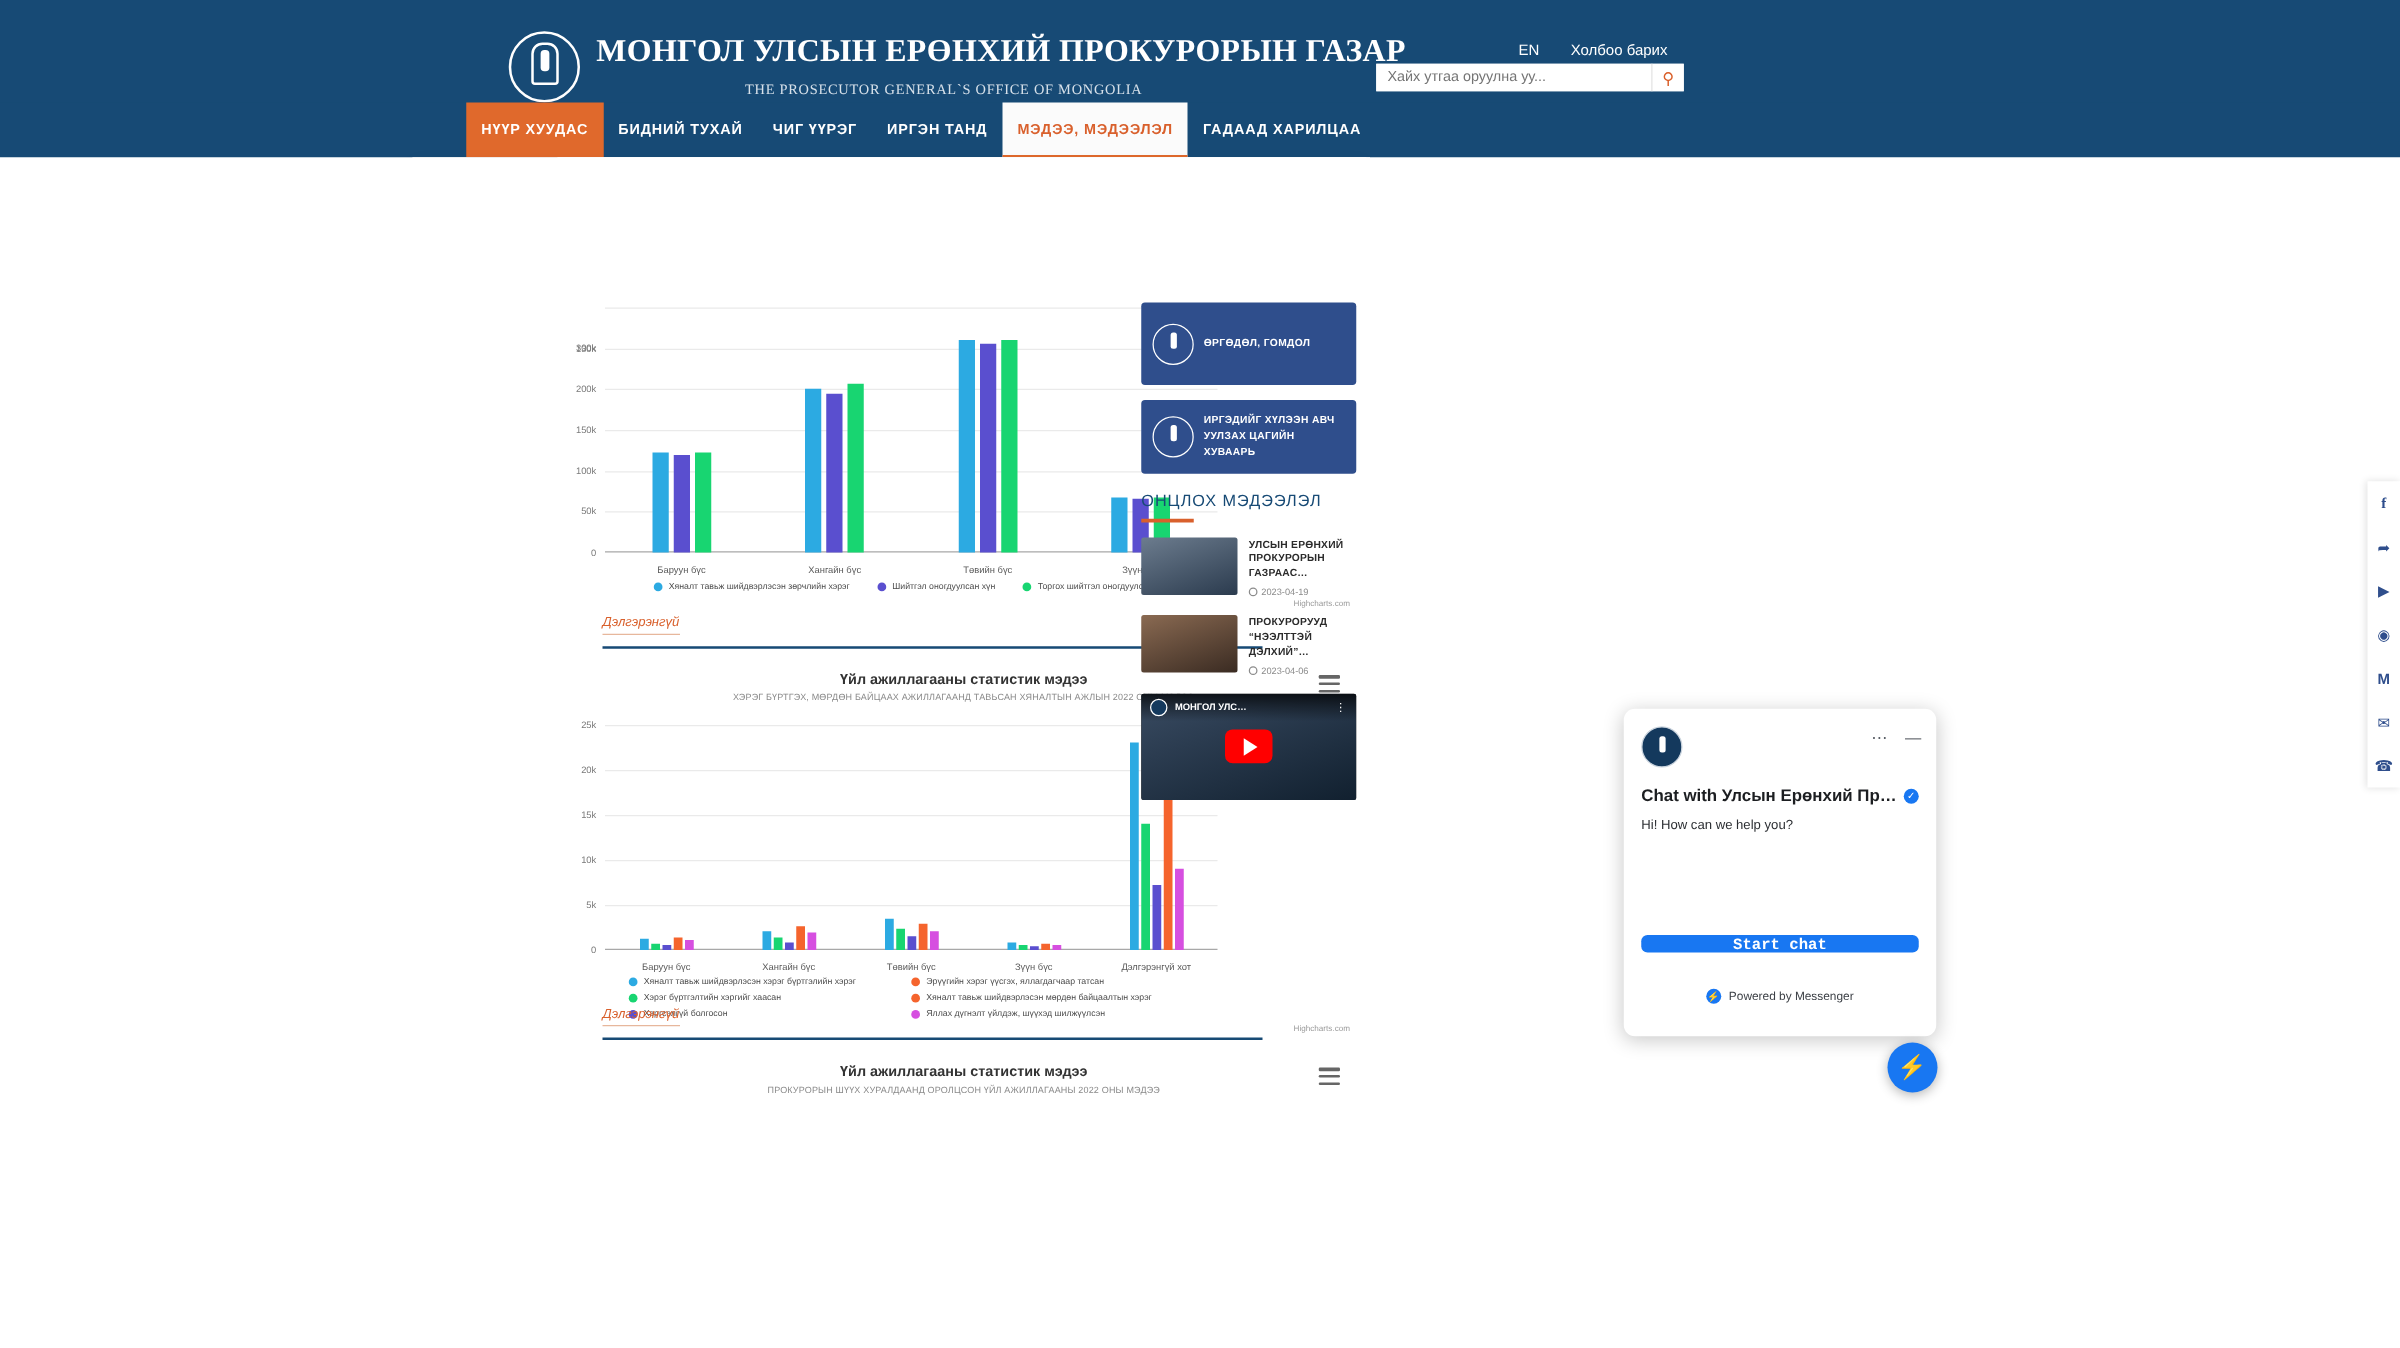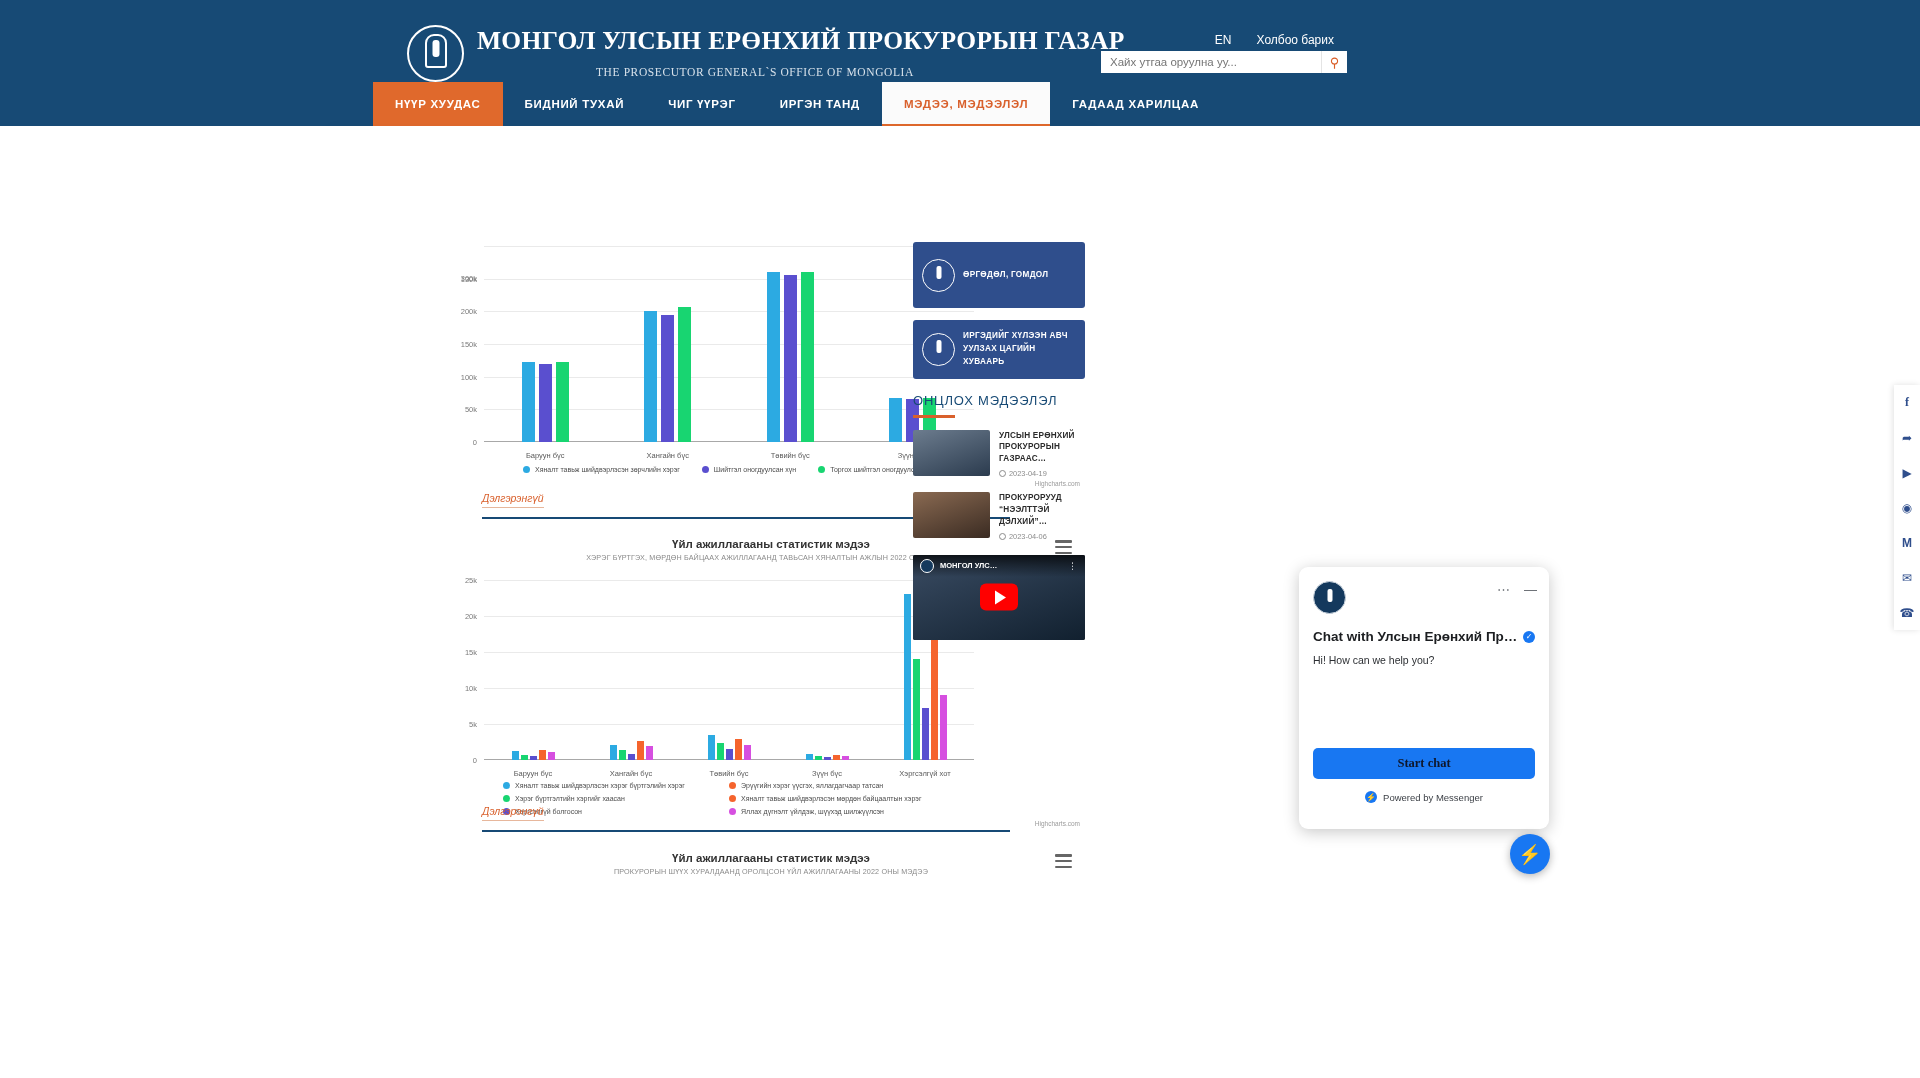--- a/index.html
+++ b/index.html
@@ -61,21 +61,21 @@
     border-left:1px solid #e4e4e4;
   }
 
   
   .nav {
     position:absolute; left:0; top:82px; width:1920px; height:44px;
     background:#174a75;
   }
   .nav-inner { position:absolute; left:373px; top:0; display:flex; height:44px; }
   .nav-item {
-    padding:0 22px; height:44px; line-height:44px;
+    padding:0 12px; height:44px; line-height:44px;
     color:#ffffff; font-size:11.5px; font-weight:bold; letter-spacing:0.7px;
     white-space:nowrap; cursor:pointer;
   }
   .nav-item.active-home { background:#e0692c; }
   .nav-item.open { background:#fbfbfb; color:#d9602c; border-bottom:2px solid #e0692c;}
 
   
   .mega {
     position:absolute; left:330px; top:126px; width:763px; height:120px;
     background:#fbfbfb; display:flex;
@@ -188,23 +188,23 @@
   .chat-top { position:relative; height:62px; padding:14px 14px 0 14px;}
   .chat-av { width:33px; height:33px; border-radius:50%; background:#14395d; border:1px solid #c9d3dd; position:relative;}
   .chat-av::after{content:""; position:absolute; left:50%; top:7px; transform:translateX(-50%); width:5px;height:13px;background:#fff;border-radius:2px;}
   .chat-actions { position:absolute; right:12px; top:16px; display:flex; gap:14px; color:#5a5f66; font-size:13px; }
   .chat-actions span { cursor:pointer; line-height:1; }
   .chat-h { display:flex; align-items:center; gap:5px; padding:0 14px; }
   .chat-h-t { font-size:13.5px; font-weight:bold; color:#1c1e21; white-space:nowrap; overflow:hidden; text-overflow:ellipsis; }
   .verified { width:12px;height:12px;border-radius:50%;background:#1877f2;color:#fff;font-size:8px;display:flex;align-items:center;justify-content:center;flex:none;}
   .chat-msg { padding:10px 14px 0 14px; font-size:10.5px; color:#2c2f33; }
   .chat-btn {
-    position:absolute; left:14px; right:14px; top:181px; height:31px;
-    background:#1877f2; color:#0f172a; border:none; border-radius:5px;
-    font-size:12.5px; font-weight:bold; cursor:pointer; font-family:Liberation Serif, serif;
+    position:absolute; left:14px; right:14px; top:181px; height:14px;
+    background:#1877f2; color:#ffffff; border:none; border-radius:5px;
+    font-size:12.5px; font-weight:bold; cursor:pointer; font-family:Liberation Mono, monospace;
   }
   .chat-powered {
     position:absolute; left:0; right:0; top:224px; display:flex; align-items:center;
     justify-content:center; gap:6px; font-size:9.5px; color:#3b3f45;
   }
   .msgr-dot { width:12px;height:12px;border-radius:50%;background:#1877f2;color:#fff;font-size:8px;
               display:flex;align-items:center;justify-content:center;flex:none;}
   .chat-fab {
     position:absolute; left:1510px; top:834px; width:40px; height:40px; border-radius:50%;
     background:#1877f2; color:#fff; display:flex; align-items:center; justify-content:center;
@@ -369,21 +369,21 @@
           <div class="bar" style="left: 428.5px; width: 7px; height: 100.8px; background: rgb(24, 213, 113);"></div>
           <div class="bar" style="left: 437.5px; width: 7px; height: 51.84px; background: rgb(90, 79, 207);"></div>
           <div class="bar" style="left: 446.5px; width: 7px; height: 120.96px; background: rgb(245, 100, 45);"></div>
           <div class="bar" style="left: 455.5px; width: 7px; height: 64.8px; background: rgb(214, 79, 224);"></div>
         </div>
       <div id="xlab1">
           <div class="xlabel" style="left: 87px; top: 239px;">Баруун бүс</div>
           <div class="xlabel" style="left: 185px; top: 239px;">Хангайн бүс</div>
           <div class="xlabel" style="left: 283px; top: 239px;">Төвийн бүс</div>
           <div class="xlabel" style="left: 381px; top: 239px;">Зүүн бүс</div>
-          <div class="xlabel" style="left: 479px; top: 239px;">Хэргсэлгүй хот</div>
+          <div class="xlabel" style="left: 479px; top: 239px;">Дэлгэрэнгүй хот</div>
         </div>
       <div class="legend" id="leg1" style="position: absolute; left: 70px; top: 252px; width: 440px; gap: 6px 26px; display: grid; grid-template-columns: 200px 240px;">
           <div class="legend-item">
             <span class="legend-dot" style="background: rgb(44, 170, 226);"></span>
             <span>Хяналт тавьж шийдвэрлэсэн хэрэг бүртгэлийн хэрэг</span>
           </div>
           <div class="legend-item">
             <span class="legend-dot" style="background: rgb(245, 100, 45);"></span>
             <span>Эрүүгийн хэрэг үүсгэх, яллагдагчаар татсан</span>
           </div>

